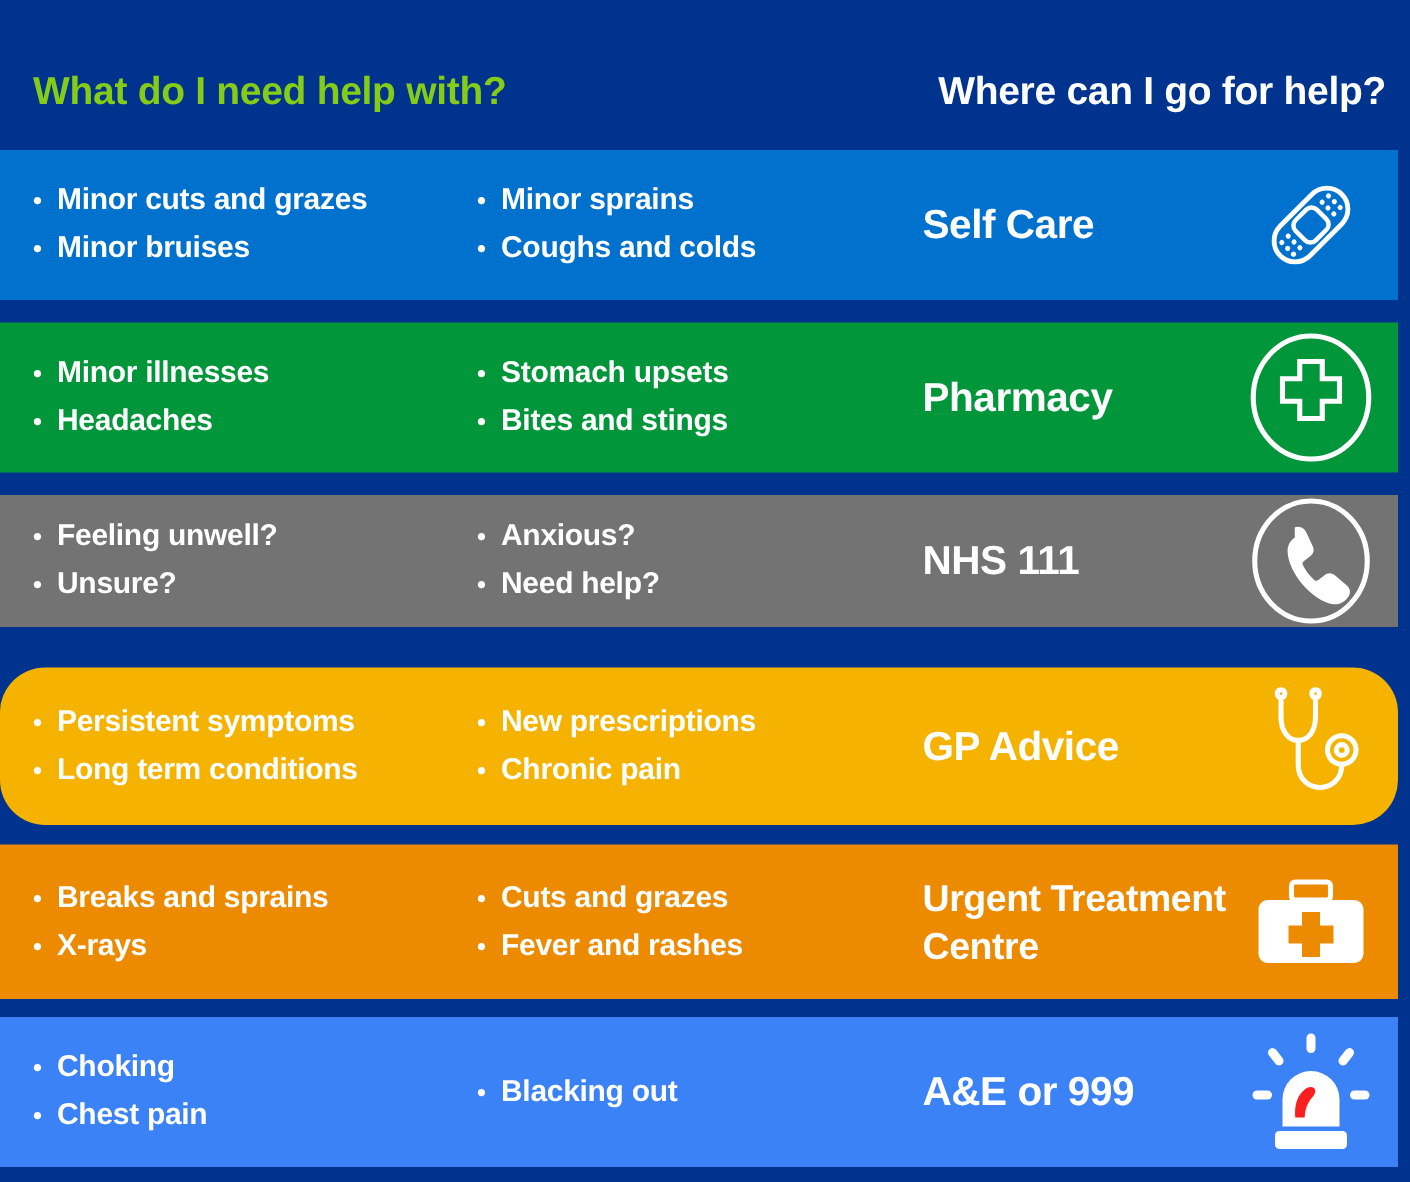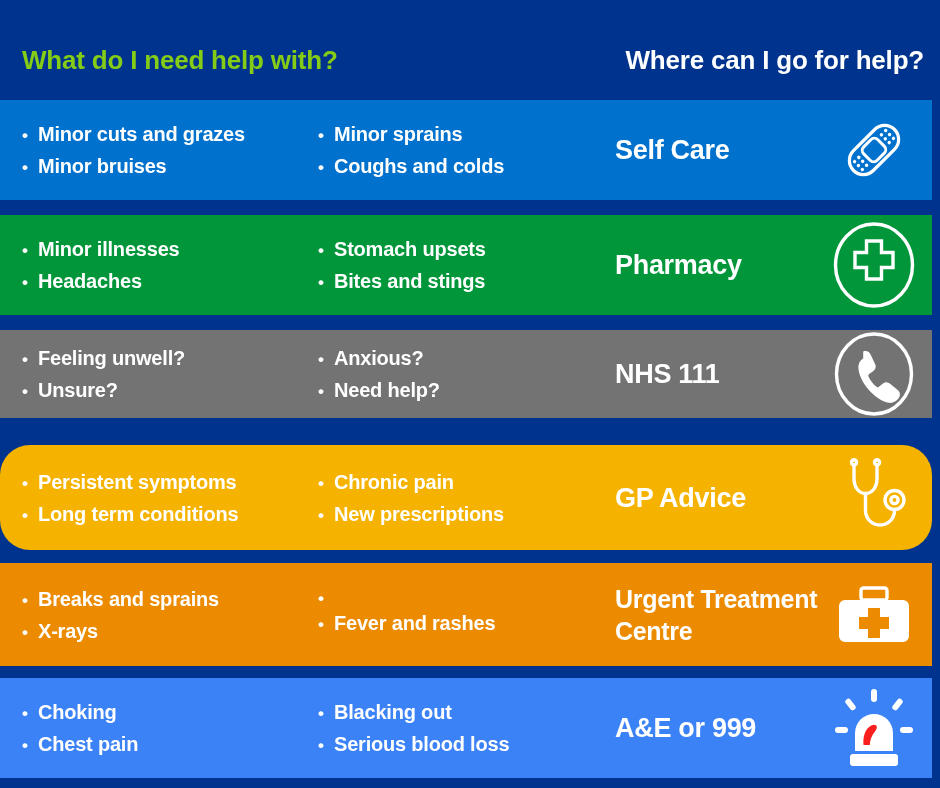--- a/index.html
+++ b/index.html
@@ -235,25 +235,25 @@
           <span>Persistent symptoms</span>
         </div>
       <div class="bullet-line">
           <span class="bullet-dot"></span>
           <span>Long term conditions</span>
         </div>
     </div>
     <div class="col-b">
       <div class="bullet-line">
           <span class="bullet-dot"></span>
+          <span>New prescriptions</span>
+        </div>
+      <div class="bullet-line">
+          <span class="bullet-dot"></span>
           <span>Chronic pain</span>
-        </div>
-      <div class="bullet-line">
-          <span class="bullet-dot"></span>
-          <span>New prescriptions</span>
         </div>
     </div>
     <div class="service">GP Advice</div>
     <div class="icon-wrap">
       <svg width="84" height="84" viewBox="0 0 84 84" fill="none" stroke="#ffffff" stroke-width="3.4" stroke-linecap="round">
         <path d="M22 9 v13 c0 9 4.5 15.5 11.5 15.5 S45 31 45 22 V9"></path>
         <path d="M22 9 a2.6 2.6 0 1 1 0.1 0"></path>
         <path d="M45 9 a2.6 2.6 0 1 1 0.1 0"></path>
         <path d="M33.5 37.5 v16.5 c0 9 6.5 15 14.5 15 s14.5 -6 14.5 -15 V55"></path>
         <circle cx="62.5" cy="44" r="9.5"></circle>
@@ -269,20 +269,21 @@
           <span>Breaks and sprains</span>
         </div>
       <div class="bullet-line">
           <span class="bullet-dot"></span>
           <span>X-rays</span>
         </div>
     </div>
     <div class="col-b">
       <div class="bullet-line">
           <span class="bullet-dot"></span>
+          <span>Cuts and grazes</span>
         </div>
       <div class="bullet-line">
           <span class="bullet-dot"></span>
           <span>Fever and rashes</span>
         </div>
     </div>
     <div class="service two-line">Urgent Treatment Centre</div>
     <div class="icon-wrap">
       <svg width="78" height="78" viewBox="0 0 78 78" fill="none">
         <rect x="26" y="12" width="26" height="12" rx="2.5" stroke="#ffffff" stroke-width="3.4" fill="none"></rect>
@@ -300,24 +301,20 @@
         </div>
       <div class="bullet-line">
           <span class="bullet-dot"></span>
           <span>Chest pain</span>
         </div>
     </div>
     <div class="col-b">
       <div class="bullet-line">
           <span class="bullet-dot"></span>
           <span>Blacking out</span>
-        </div>
-      <div class="bullet-line">
-          <span class="bullet-dot"></span>
-          <span>Serious blood loss</span>
         </div>
     </div>
     <div class="service">A&amp;E or 999</div>
     <div class="icon-wrap">
       <svg width="82" height="82" viewBox="0 0 82 82" fill="none">
         <g fill="#ffffff">
           <rect x="38" y="2" width="6" height="13" rx="3"></rect>
           <rect x="14.5" y="11" width="6" height="13" rx="3" transform="rotate(-38 17.5 17.5)"></rect>
           <rect x="61.5" y="11" width="6" height="13" rx="3" transform="rotate(38 64.5 17.5)"></rect>
           <rect x="2" y="40" width="13" height="6" rx="3"></rect>

